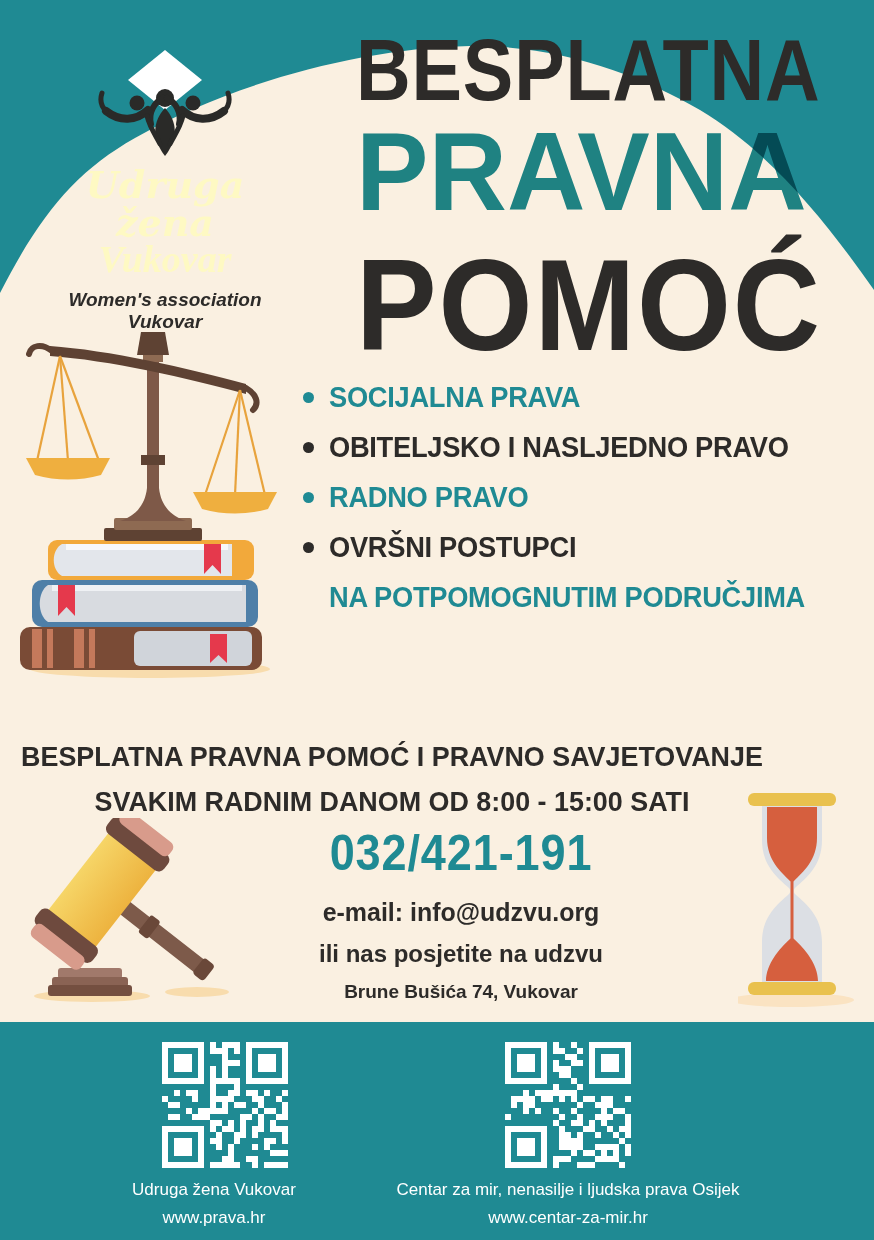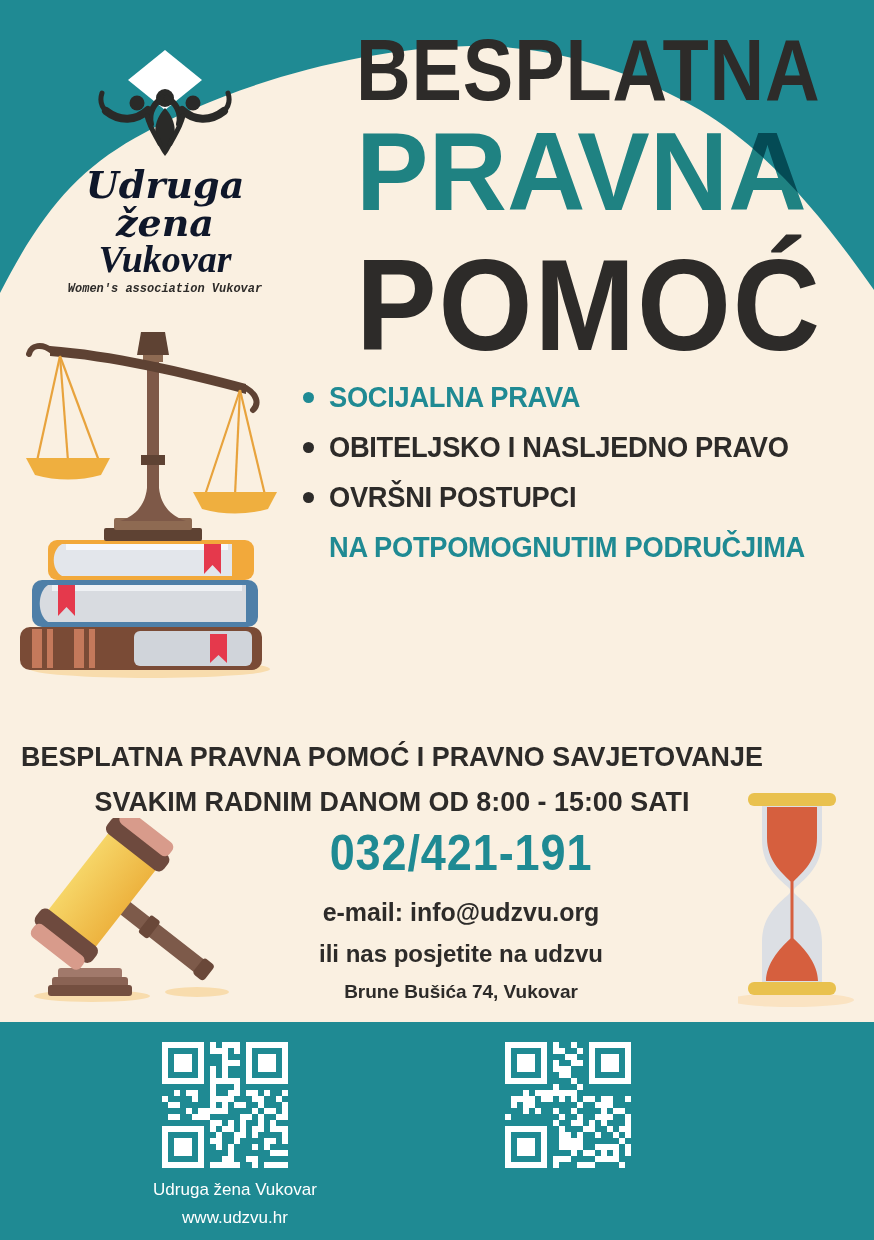--- a/index.html
+++ b/index.html
@@ -11,24 +11,24 @@
   }
   svg{display:block;}
 
   
   .arch{position:absolute;left:0;top:0;width:874px;height:1240px;}
 
   
   .logo{position:absolute;left:38px;top:48px;width:254px;text-align:center;}
   .logo-mark{width:134px;height:118px;margin:0 auto;}
   .org-line{font-family:"DejaVu Serif","Liberation Serif",serif;font-style:italic;font-weight:bold;
-            font-size:38px;line-height:1.0;color:#0f172a;}
+            font-size:38px;line-height:1.0;color:#fef9c3;}
   .org-line2{margin-top:-2px;font-family:Liberation Serif, serif;}
-  .org-sub{font-family:Liberation Mono, monospace;font-style:italic;font-weight:bold;
-           font-size:12px;margin-top:4px;color:#2D2B29;}
+  .org-sub{font-family:Liberation Sans, sans-serif;font-style:italic;font-weight:bold;
+           font-size:19px;margin-top:11px;color:#2D2B29;}
 
   
   .title-l{position:absolute;left:356px;line-height:1;font-weight:bold;white-space:nowrap;
            transform-origin:left top;}
   .title-l1{top:26px;font-size:88px;letter-spacing:1px;transform:scaleX(.86);color:#2D2B29;}
   .title-l2{top:116px;font-size:112px;transform:scaleX(.97);color:#1F8A93;mix-blend-mode:multiply;}
   .title-l3{top:240px;font-size:130px;letter-spacing:2px;transform:scaleX(.93);color:#2D2B29;}
 
   
   .services{position:absolute;left:303px;top:383px;text-align:center;}
@@ -58,21 +58,21 @@
   .scales{position:absolute;left:18px;top:328px;width:285px;height:365px;}
   .gavel{position:absolute;left:22px;top:818px;width:255px;height:200px;}
   .hourglass{position:absolute;left:738px;top:778px;width:124px;height:235px;}
 
   
   .qr{position:absolute;width:126px;height:126px;top:1042px;}
   .qr-left{left:162px;}
   .qr-right{left:505px;}
   .flabel{position:absolute;top:1176px;text-align:center;color:#fff;font-size:17px;line-height:1.65;}
   .flabel p{margin:0;}
-  .flabel-left{left:85px;width:300px;text-align:center;}
+  .flabel-left{left:64px;width:300px;text-align:center;}
   .flabel-right{left:368px;width:400px;}
 </style>
 </head>
 <body>
 
 <div class="poster">
 
   <svg class="arch" viewBox="0 0 874 1240" preserveAspectRatio="none">
     <path d="M0,293 C40,215 75,172 135,138 C230,84 360,48 470,46 C560,45 640,75 700,110 C770,152 825,220 874,290 L874,1022 L0,1022 Z" fill="#FAF0E1"></path>
   </svg>
@@ -105,20 +105,24 @@
   <div class="title-l title-l3">POMOĆ</div>
 
   <div class="services">
     <div class="svc-row teal">
       <span class="svc-dot"></span>
       <span class="svc-label">SOCIJALNA PRAVA</span>
     </div>
     <div class="svc-row dark">
       <span class="svc-dot"></span>
       <span class="svc-label">OBITELJSKO I NASLJEDNO PRAVO</span>
+    </div>
+    <div class="svc-row teal">
+      <span class="svc-dot"></span>
+      <span class="svc-label">RADNO PRAVO</span>
     </div>
     <div class="svc-row dark">
       <span class="svc-dot"></span>
       <span class="svc-label">OVRŠNI POSTUPCI</span>
     </div>
     <div class="svc-row teal">
       <span class="svc-label svc-indent">NA POTPOMOGNUTIM PODRUČJIMA</span>
     </div>
   </div>
 
@@ -639,16 +643,20 @@
       <rect x="18" y="19" width="1" height="1"></rect>
       <rect x="8" y="20" width="1" height="1"></rect>
       <rect x="12" y="20" width="1" height="1"></rect>
       <rect x="13" y="20" width="1" height="1"></rect>
       <rect x="14" y="20" width="1" height="1"></rect>
       <rect x="19" y="20" width="1" height="1"></rect>
     </svg>
 
   <div class="flabel flabel-left">
     <p>Udruga žena Vukovar</p>
-    <p>www.udzvu.hr</p>
+    <p>www.prava.hr</p>
   </div>
+  <div class="flabel flabel-right">
+    <p>Centar za mir, nenasilje i ljudska prava Osijek</p>
+    <p>www.centar-za-mir.hr</p>
+  </div>
 
 </div>
 
 </body></html>

